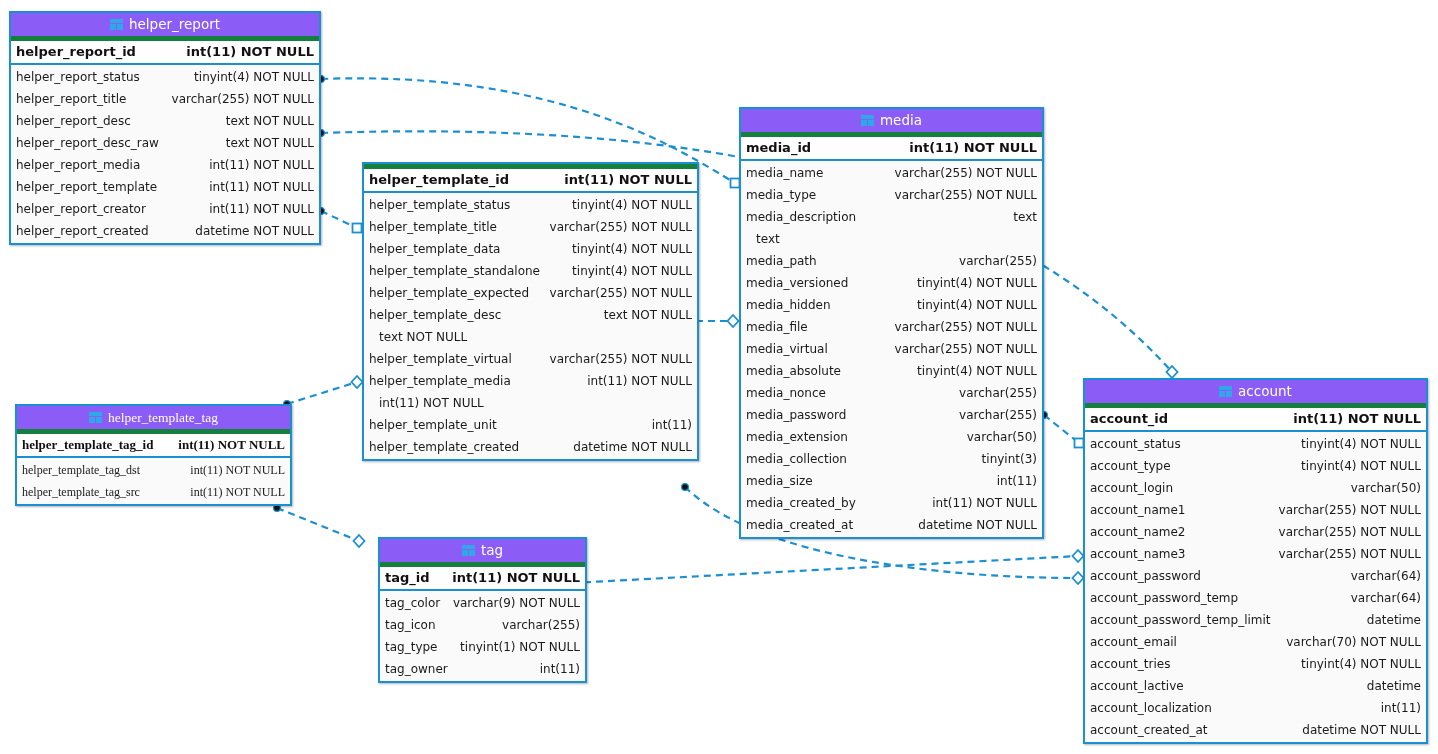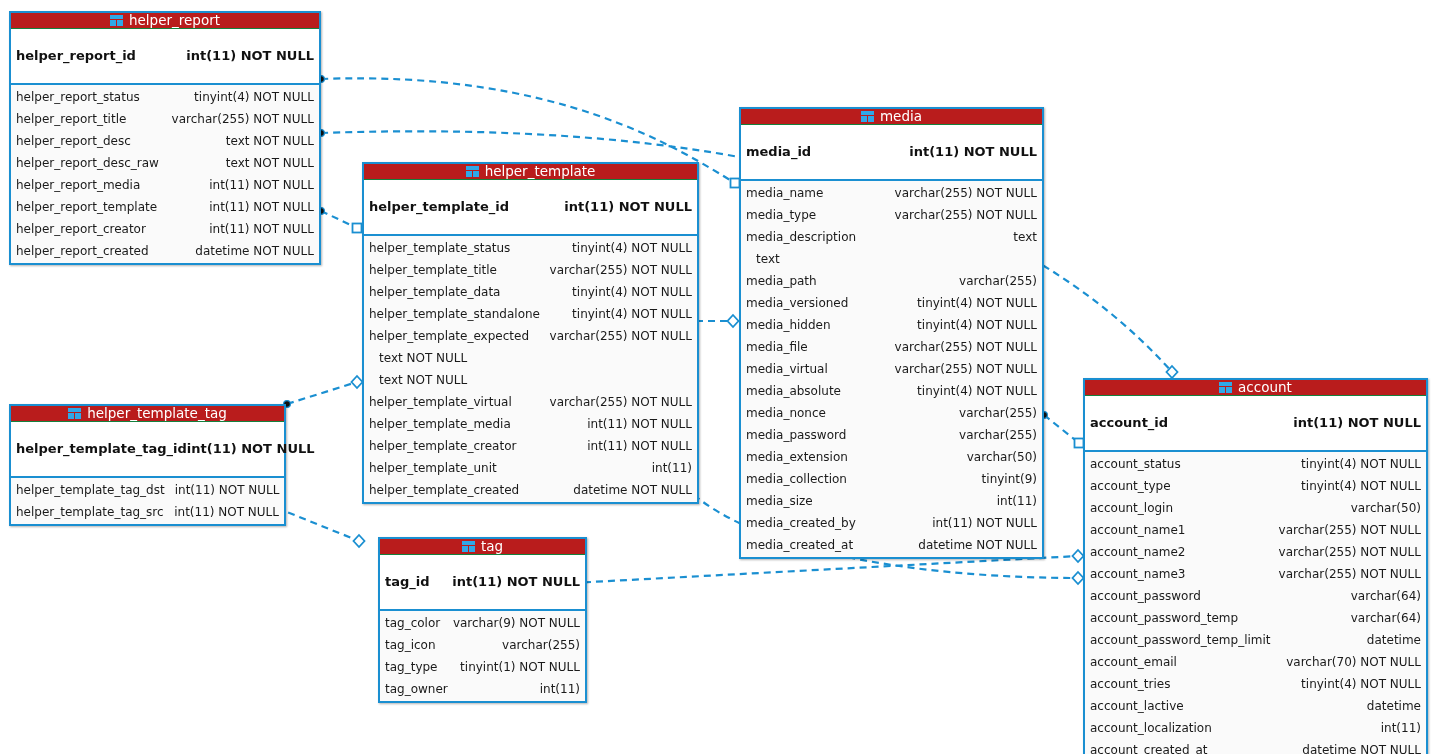--- a/index.html
+++ b/index.html
@@ -14,47 +14,47 @@
   #edges{position:absolute;left:0;top:0;width:1438px;height:754px;pointer-events:none;}
 
   .entity{
     position:absolute;
     border:2px solid #1a8fd1;
     background:#fafafa;
     box-sizing:border-box;
     box-shadow:1px 1px 2px rgba(0,0,0,0.30);
   }
   .ent-header{
-    background:#b91c1c;
+    background:#8b5cf6;
     color:#ffffff;
-    height:15px;
+    height:23px;
     line-height:23px;
     text-align:center;
     font-size:13.5px;
     white-space:nowrap;
     display:flex;
     align-items:center;
     justify-content:center;
     gap:6px;
   }
   .tbl-icon{display:inline-block;width:13px;height:11px;position:relative;flex:0 0 auto;}
   .tbl-icon i{position:absolute;background:#2fa8e8;display:block;}
   .tbl-icon i.bar{left:0;top:0;width:13px;height:4px;}
   .tbl-icon i.c1{left:0;top:5px;width:6px;height:6px;}
   .tbl-icon i.c2{left:7px;top:5px;width:6px;height:6px;}
 
   .ent-pk{
-    border-top:1px solid #15803d;
+    border-top:5px solid #15803d;
     border-bottom:2px solid #1a8fd1;
     background:#ffffff;
     height:22px;
     line-height:22px;
     display:flex;
     align-items:center;
-    padding:16px 5px;
+    padding:0 5px;
     font-size:13px;
     font-weight:bold;
     color:#111111;
   }
   .ent-pk .cname{flex:1 1 auto;text-align:left;white-space:nowrap;}
   .ent-pk .ctype{flex:0 0 auto;text-align:right;white-space:nowrap;color:#111111;}
 
   .ent-body{background:#fafafa;padding:1px 0 1px 0;}
   .row{
     height:22px;line-height:22px;
@@ -164,28 +164,20 @@
           <span class="cname">helper_report_creator</span>
           <span class="ctype">int(11) NOT NULL</span>
         </div>
         <div class="row">
           <span class="cname">helper_report_created</span>
           <span class="ctype">datetime NOT NULL</span>
         </div>
       </div>
     </div>
     <div class="entity" style="left: 362px; top: 162px; width: 337px;">
-      <div class="ent-header">
-        <span class="tbl-icon">
-          <i class="bar"></i>
-          <i class="c1"></i>
-          <i class="c2"></i>
-        </span>
-        <span>helper_template</span>
-      </div>
       <div class="ent-pk">
         <span class="cname">helper_template_id</span>
         <span class="ctype">int(11) NOT NULL</span>
       </div>
       <div class="ent-body">
         <div class="row">
           <span class="cname">helper_template_status</span>
           <span class="ctype">tinyint(4) NOT NULL</span>
         </div>
         <div class="row">
@@ -198,35 +190,35 @@
         </div>
         <div class="row">
           <span class="cname">helper_template_standalone</span>
           <span class="ctype">tinyint(4) NOT NULL</span>
         </div>
         <div class="row">
           <span class="cname">helper_template_expected</span>
           <span class="ctype">varchar(255) NOT NULL</span>
         </div>
         <div class="row">
+          <span class="cname">helper_template_desc</span>
           <span class="ctype">text NOT NULL</span>
         </div>
         <div class="row">
           <span class="ctype">text NOT NULL</span>
         </div>
         <div class="row">
           <span class="cname">helper_template_virtual</span>
           <span class="ctype">varchar(255) NOT NULL</span>
         </div>
         <div class="row">
           <span class="cname">helper_template_media</span>
           <span class="ctype">int(11) NOT NULL</span>
         </div>
         <div class="row">
-          <span class="cname">helper_template_creator</span>
           <span class="ctype">int(11) NOT NULL</span>
         </div>
         <div class="row">
           <span class="cname">helper_template_unit</span>
           <span class="ctype">int(11)</span>
         </div>
         <div class="row">
           <span class="cname">helper_template_created</span>
           <span class="ctype">datetime NOT NULL</span>
         </div>
@@ -292,21 +284,21 @@
         <div class="row">
           <span class="cname">media_password</span>
           <span class="ctype">varchar(255)</span>
         </div>
         <div class="row">
           <span class="cname">media_extension</span>
           <span class="ctype">varchar(50)</span>
         </div>
         <div class="row">
           <span class="cname">media_collection</span>
-          <span class="ctype">tinyint(9)</span>
+          <span class="ctype">tinyint(3)</span>
         </div>
         <div class="row">
           <span class="cname">media_size</span>
           <span class="ctype">int(11)</span>
         </div>
         <div class="row">
           <span class="cname">media_created_by</span>
           <span class="ctype">int(11) NOT NULL</span>
         </div>
         <div class="row">
@@ -380,21 +372,21 @@
         <div class="row">
           <span class="cname">account_localization</span>
           <span class="ctype">int(11)</span>
         </div>
         <div class="row">
           <span class="cname">account_created_at</span>
           <span class="ctype">datetime NOT NULL</span>
         </div>
       </div>
     </div>
-    <div class="entity" style="left: 9px; top: 404px; width: 277px;">
+    <div class="entity" style="left: 15px; top: 404px; width: 277px; font-family: Liberation Serif, serif;">
       <div class="ent-header">
         <span class="tbl-icon">
           <i class="bar"></i>
           <i class="c1"></i>
           <i class="c2"></i>
         </span>
         <span>helper_template_tag</span>
       </div>
       <div class="ent-pk">
         <span class="cname">helper_template_tag_id</span>

